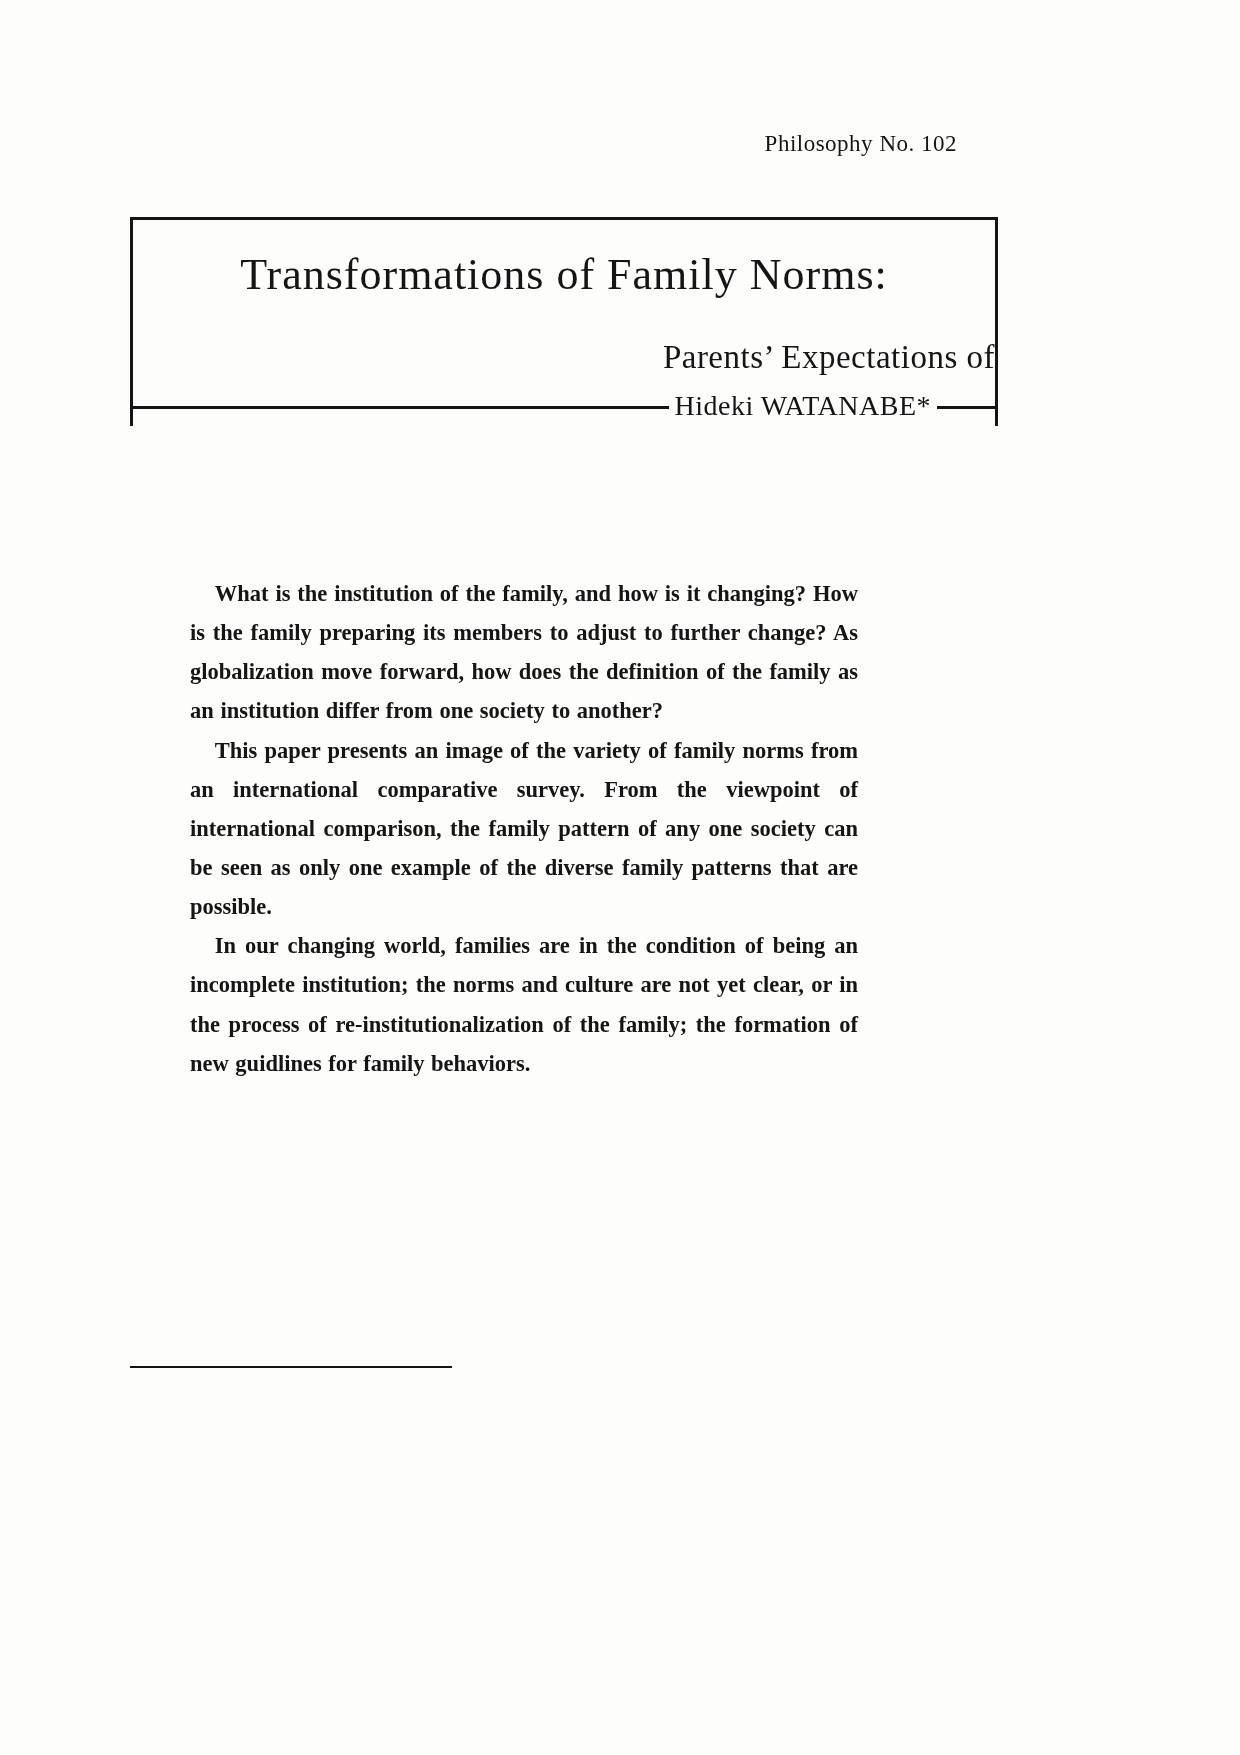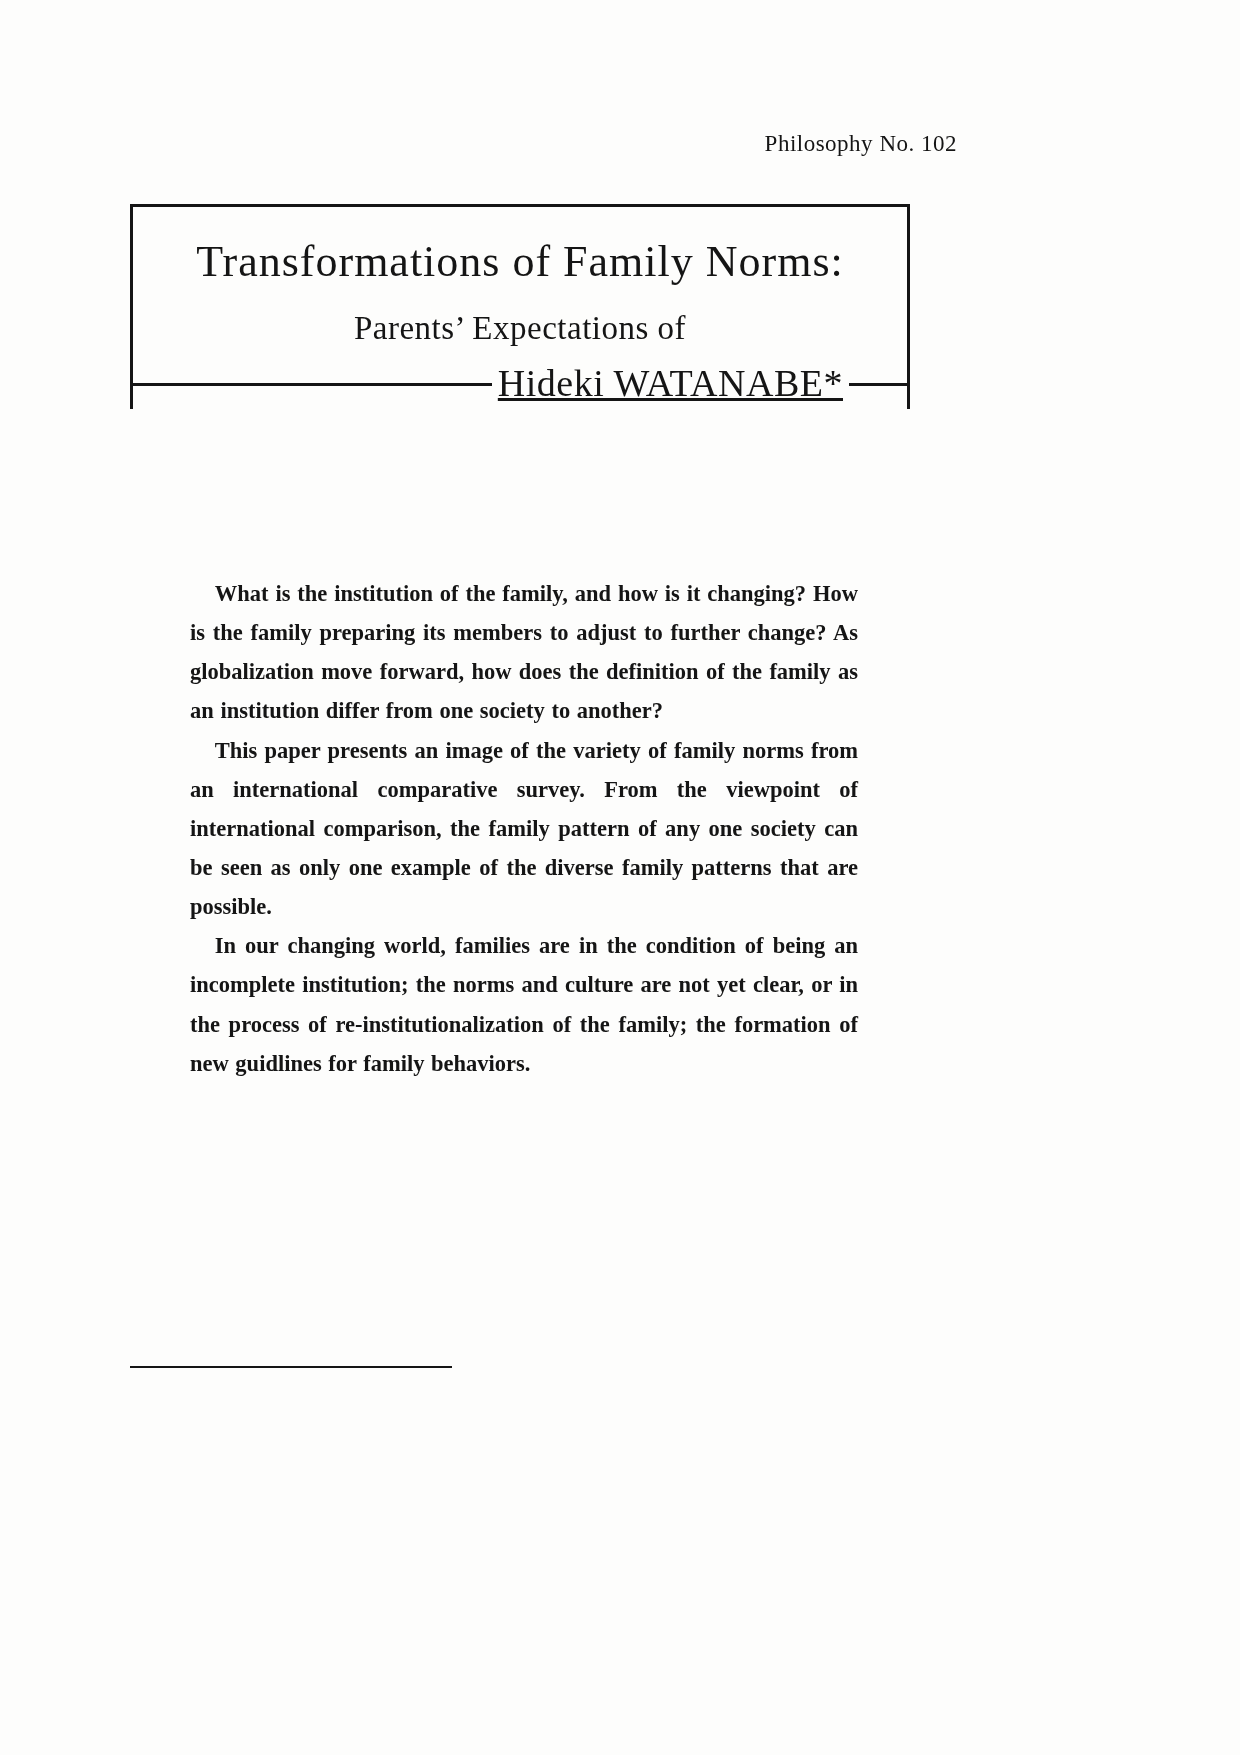--- a/index.html
+++ b/index.html
@@ -24,60 +24,60 @@
     font-size: 23px;
     letter-spacing: 0.5px;
     white-space: nowrap;
   }
   .journal-header .jname { }
   .journal-header .jno { font-style: normal; }
 
   .title-box {
     position: absolute;
     left: 130px;
-    top: 204px;
-    width: 780px;
+    top: 217px;
+    width: 868px;
     box-sizing: border-box;
     border: 3px solid #151515;
     border-bottom: none;
     text-align: center;
   }
   .title-main {
     margin-top: 30px;
     font-size: 44px;
     letter-spacing: 1px;
     line-height: 1.15;
   }
   .title-sub1 {
-    margin-top: 22px;
+    margin-top: 38px;
     font-size: 33px;
     letter-spacing: 0.5px;
+    text-align: right;
   }
   .title-sub2 {
     margin-top: 16px;
     font-size: 33px;
     letter-spacing: 0.5px;
   }
   .author-row {
     margin-top: 14px;
     display: flex;
     align-items: center;
   }
   .author-rule {
     height: 3px;
     background: #151515;
   }
   .author-rule.left { flex: 1; }
   .author-rule.right { width: 58px; }
   .author-name {
-    font-size: 38px;
+    font-size: 28px;
     letter-spacing: 0.5px;
     padding: 0 6px 4px 6px;
     white-space: nowrap;
-    text-decoration: underline;
   }
 
   .abstract {
     position: absolute;
     left: 190px;
     top: 574px;
     width: 668px;
     font-size: 22.5px;
     line-height: 1.74;
     text-align: justify;

